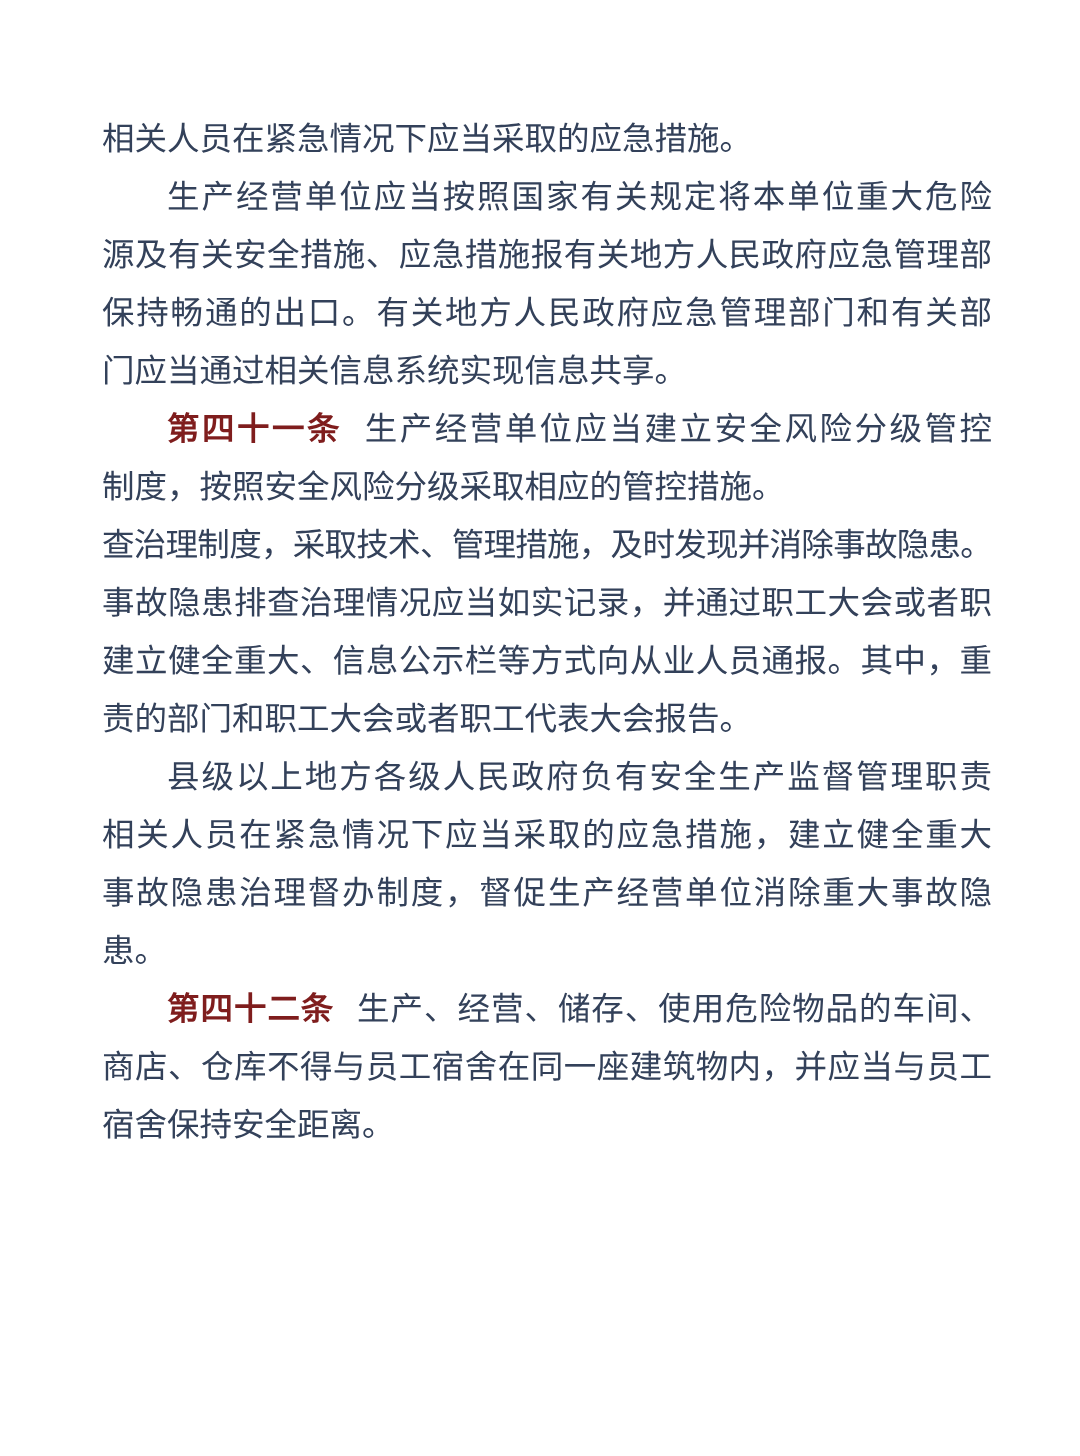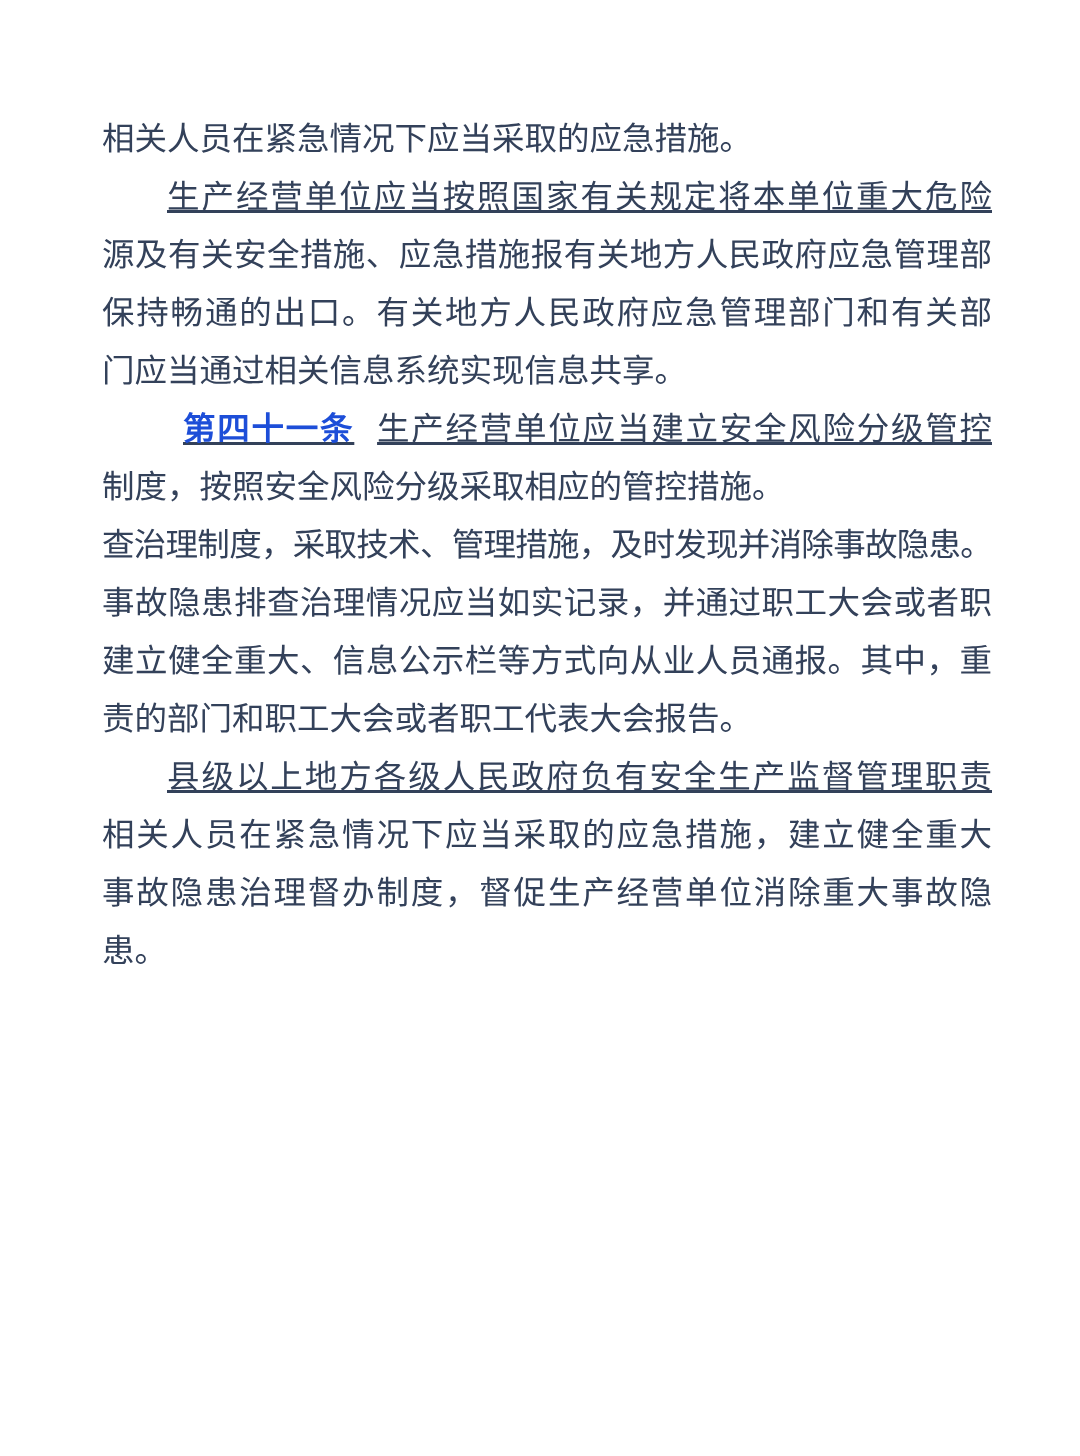--- a/index.html
+++ b/index.html
@@ -32,31 +32,29 @@
     text-align: justify;
     text-justify: inter-character;
     white-space: normal;
     overflow: hidden;
   }
   .line.fill {
     text-align-last: justify;
   }
   .line.indent {
     text-indent: 2em;
-    text-decoration: underline;
   }
   .line.tight {
     letter-spacing: -0.8px;
   }
   .art-no {
     font-family: "Liberation Sans", sans-serif;
     font-weight: 700;
-    color: #1d4ed8;
+    color: #7f1d1d;
     margin-right: 0.7em;
-    margin-left: 16px;
   }
 </style>
 </head>
 <body>
 
 <main class="page">
   <section class="text-block">
       <div class="paragraph">
         <div class="line">相关人员在紧急情况下应当采取的应急措施。</div>
       </div>
@@ -75,14 +73,19 @@
         <div class="line fill">事故隐患排查治理情况应当如实记录，并通过职工大会或者职</div>
         <div class="line fill">建立健全重大、信息公示栏等方式向从业人员通报。其中，重大</div>
         <div class="line">责的部门和职工大会或者职工代表大会报告。</div>
       </div>
       <div class="paragraph">
         <div class="line indent fill">县级以上地方各级人民政府负有安全生产监督管理职责</div>
         <div class="line fill">相关人员在紧急情况下应当采取的应急措施，建立健全重大</div>
         <div class="line fill">事故隐患治理督办制度，督促生产经营单位消除重大事故隐</div>
         <div class="line">患。</div>
       </div>
+      <div class="paragraph">
+        <div class="line indent fill"><span class="art-no">第四十二条</span>生产、经营、储存、使用危险物品的车间、</div>
+        <div class="line fill">商店、仓库不得与员工宿舍在同一座建筑物内，并应当与员工</div>
+        <div class="line">宿舍保持安全距离。</div>
+      </div>
     </section>
 </main>
 
 </body></html>

